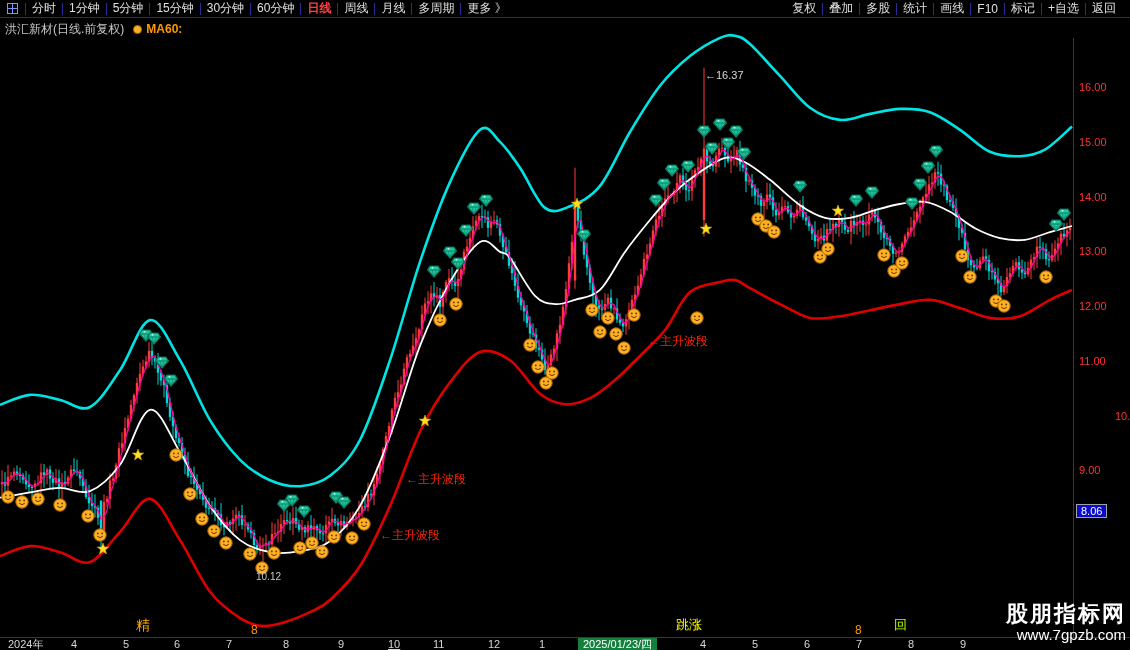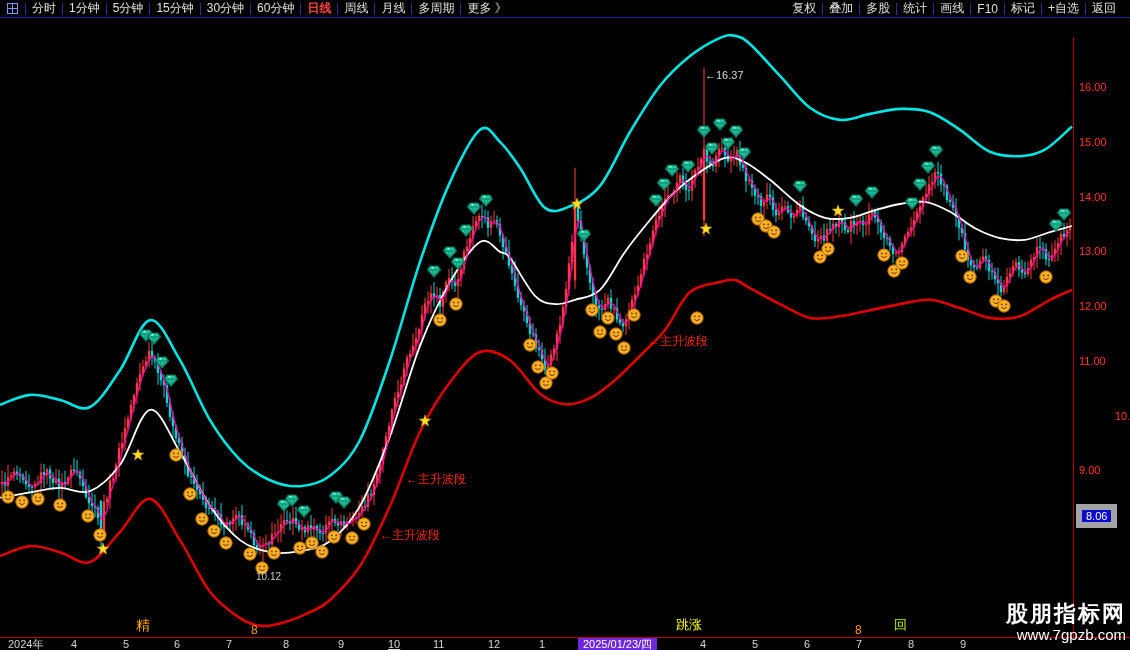--- a/index.html
+++ b/index.html
@@ -27,28 +27,28 @@
   .eye-icon{width:9px;height:9px;border-radius:50%;background:#ffb125;border:1px solid #b36a00;margin-left:9px}
   .ma-label{color:#ff9900;font-size:12px;margin-left:4px;font-weight:bold}
 
   #chart-svg{position:absolute;top:0;left:0;z-index:10}
 
   
   .price-axis{position:absolute;left:1073px;top:38px;width:57px;height:599px;background:#000;
     border-left:1px solid #bb0000;z-index:20}
   .pa-label{position:absolute;left:5px;color:#ff3232;font-size:11px;line-height:13px;
     font-family:"Liberation Sans",sans-serif}
-  .pa-current{position:absolute;left:2px;background:#0a0acc;border:6px solid #a3a3a3;color:#fff;
+  .pa-current{position:absolute;left:2px;background:#0a0acc;border:1px solid #a3a3a3;color:#fff;
     font-size:11px;line-height:12px;padding:0 4px}
 
   
   .date-axis{position:absolute;top:637px;left:0;width:1130px;height:13px;background:#000;
     border-top:1px solid #bb0000;z-index:20}
   .da-label{position:absolute;top:0;color:#d6d6d6;font-size:11px;line-height:13px;white-space:nowrap}
-  .da-highlight{position:absolute;top:0;height:13px;background:#6d28d9;color:#fff;font-size:11px;
+  .da-highlight{position:absolute;top:0;height:13px;background:#15803d;color:#fff;font-size:11px;
     line-height:13px;padding:0 5px;white-space:nowrap}
 
   
   .watermark{position:absolute;right:4px;top:602px;text-align:right;z-index:40;color:#fff;pointer-events:none}
   .wm1{font-size:22px;font-weight:bold;letter-spacing:2px;line-height:24px}
   .wm2{font-size:15px;line-height:18px}
 </style>
 </head>
 <body>
 
@@ -1329,20 +1329,25 @@
         <span class="menu-item">F10</span>
         <span class="menu-sep"></span>
         <span class="menu-item">标记</span>
         <span class="menu-sep"></span>
         <span class="menu-item">+自选</span>
         <span class="menu-sep"></span>
         <span class="menu-item">返回</span>
       </div>
   </div>
 
+  <div class="title-row">
+    <span class="chart-title">洪汇新材(日线.前复权)</span>
+    <span class="eye-icon"></span>
+    <span class="ma-label">MA60:</span>
+  </div>
 
   <div class="price-axis" id="price-axis">
     <div class="pa-current" id="pa-current" style="top: 466px;">8.06</div>
   <span class="pa-label" style="top: 43px;">16.00</span>
       <span class="pa-label" style="top: 98px;">15.00</span>
       <span class="pa-label" style="top: 153px;">14.00</span>
       <span class="pa-label" style="top: 207px;">13.00</span>
       <span class="pa-label" style="top: 262px;">12.00</span>
       <span class="pa-label" style="top: 317px;">11.00</span>
       <span class="pa-label" style="top: 372px; margin-left: 36px;">10.00</span>

